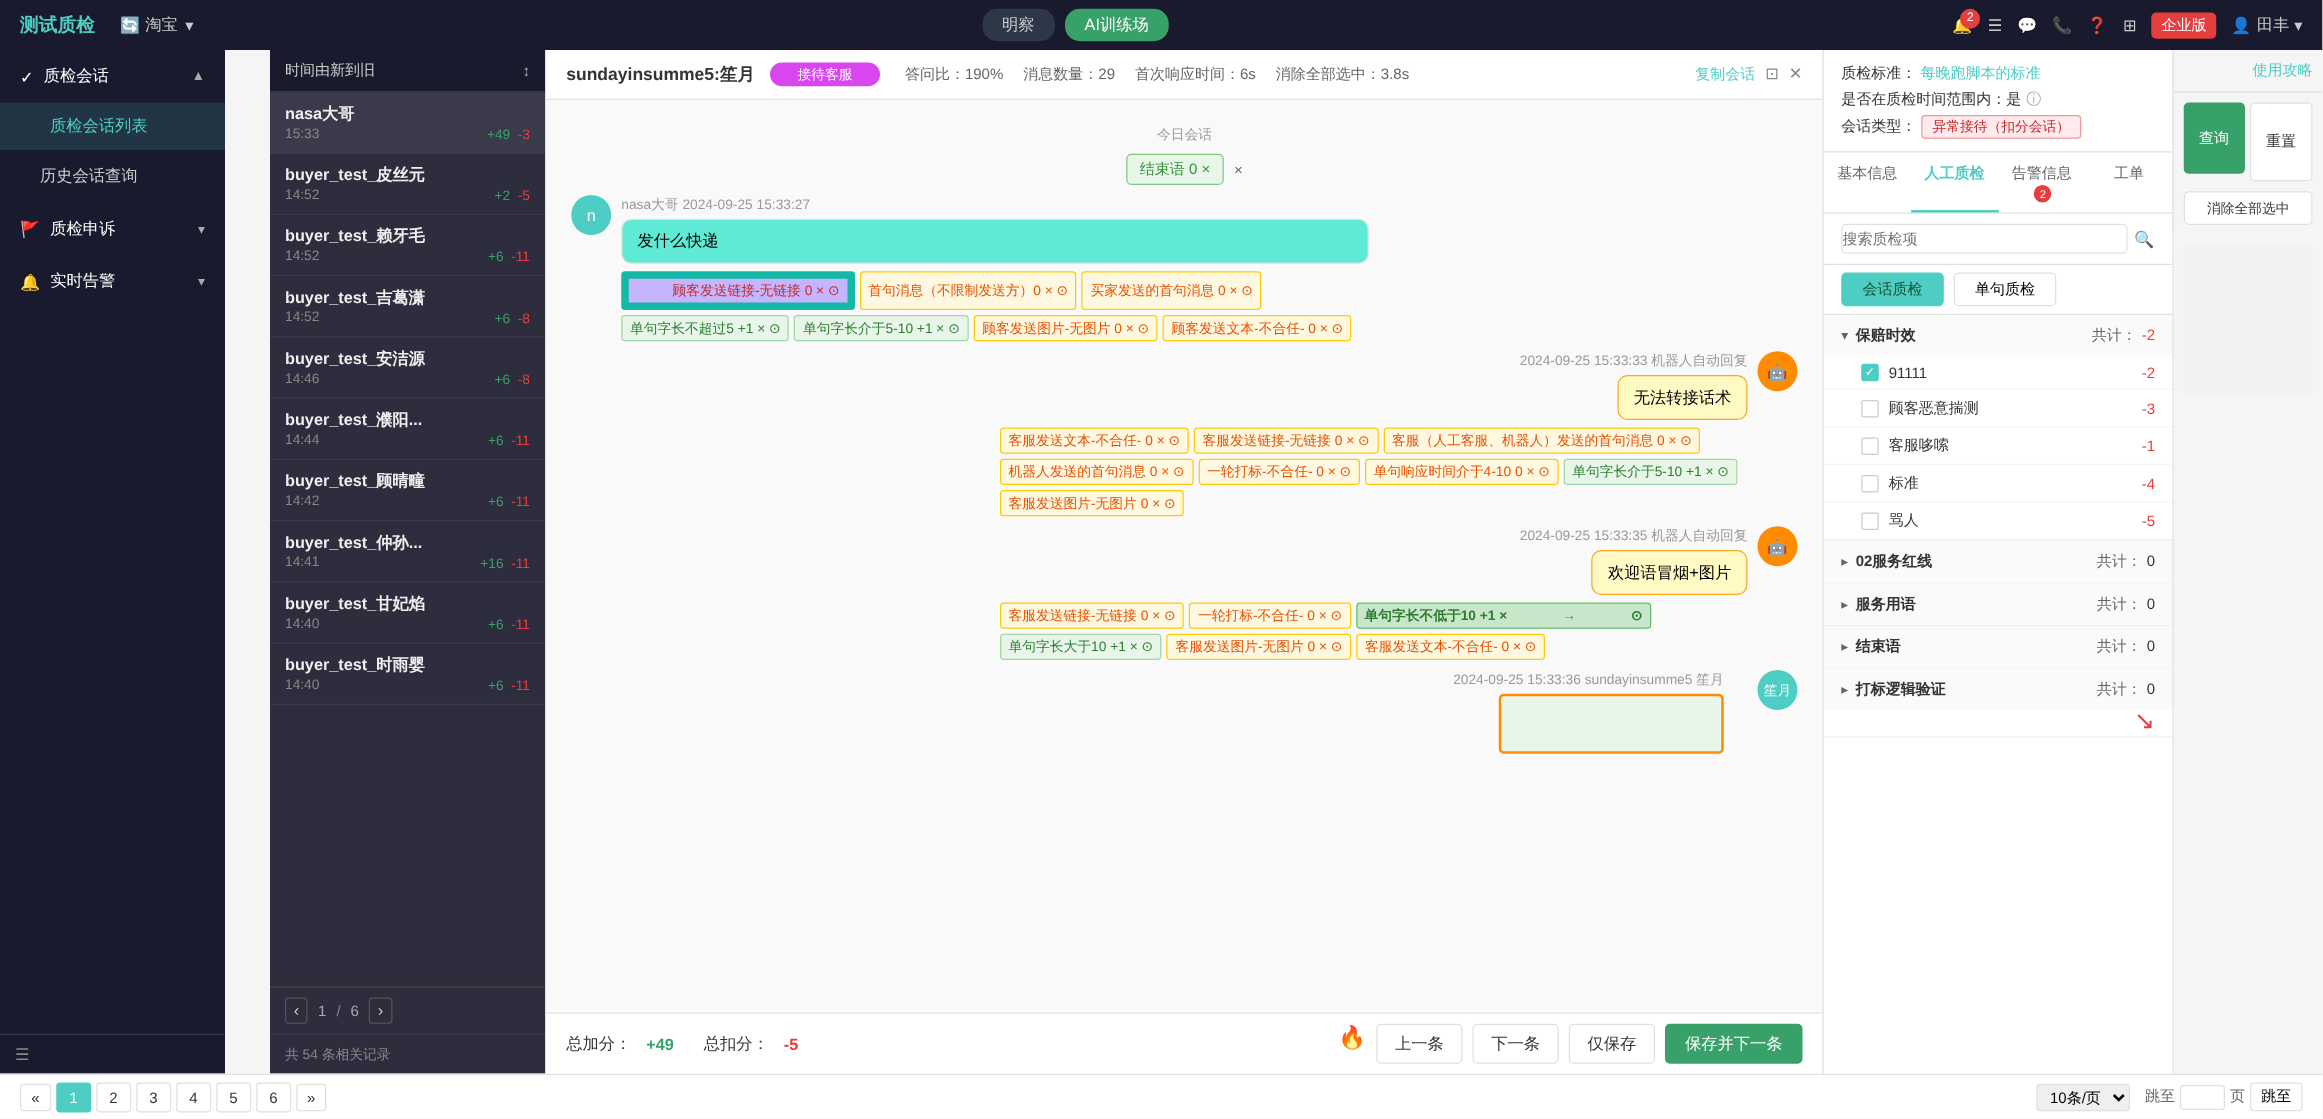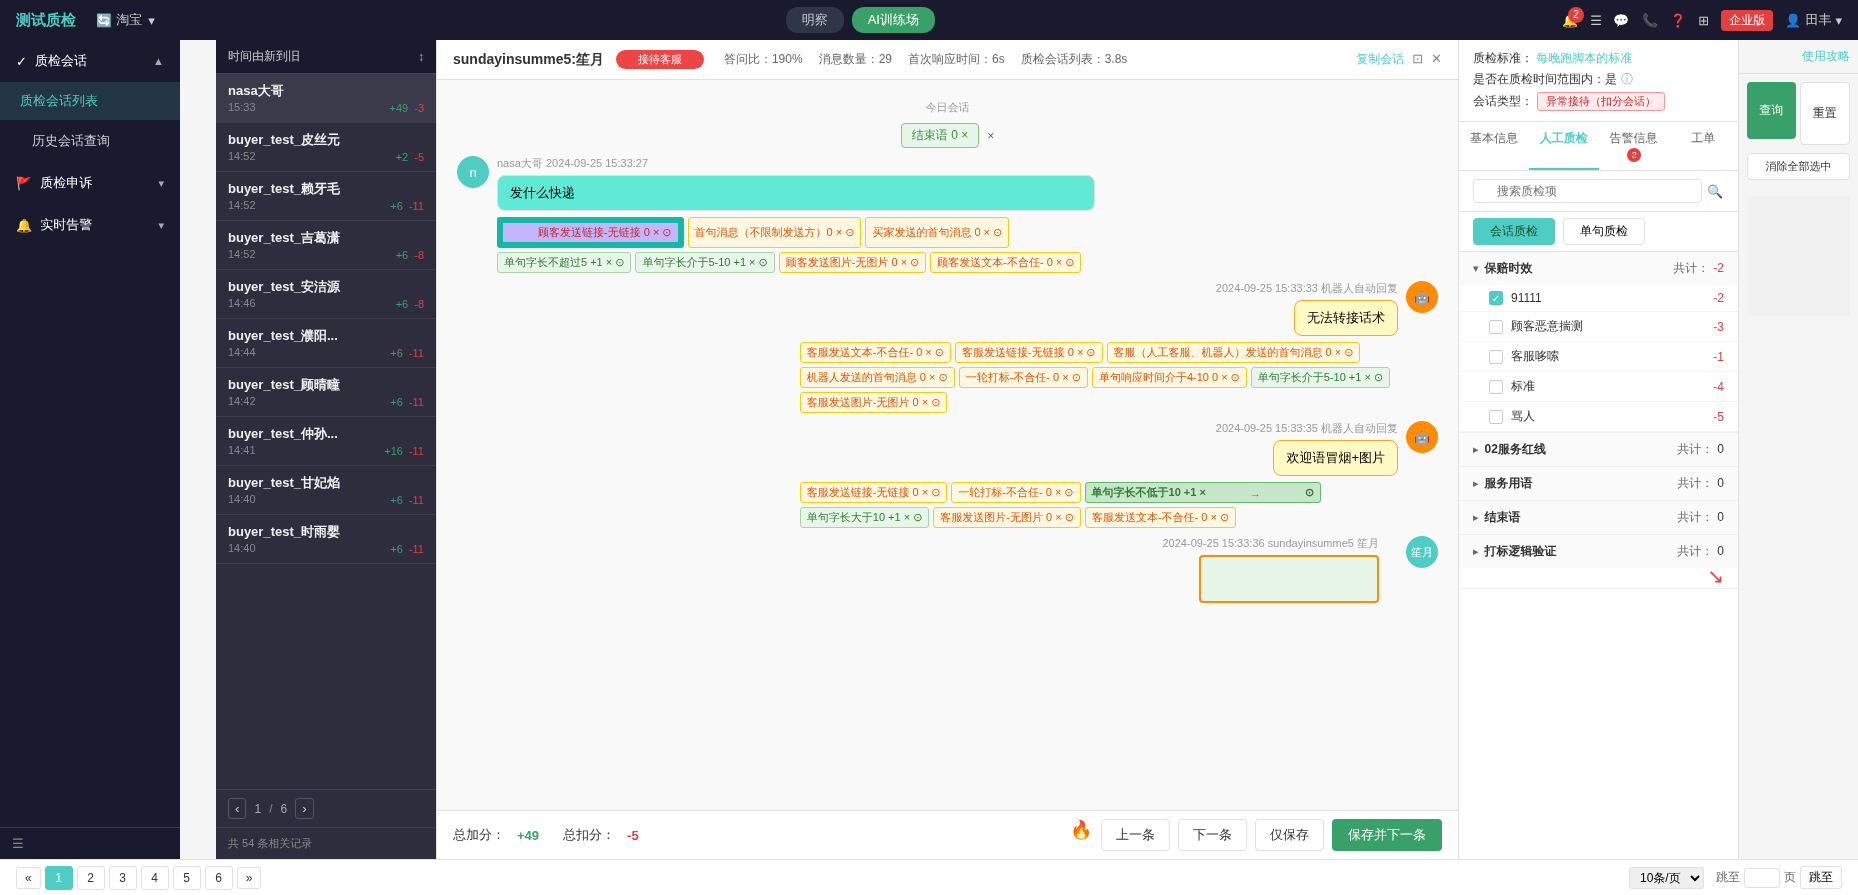--- a/index.html
+++ b/index.html
@@ -19,21 +19,21 @@
     .badge { background: #e53e3e; color: white; border-radius: 50%; width: 16px; height: 16px; font-size: 10px; display: flex; align-items: center; justify-content: center; position: absolute; top: -6px; right: -6px; }
     .enterprise-btn { background: #e53e3e; color: white; padding: 2px 8px; border-radius: 4px; font-size: 12px; }
     .user-btn { display: flex; align-items: center; color: #ccc; gap: 4px; }
 
     
     .main-container { display: flex; flex: 1; overflow: hidden; }
 
     
     .left-sidebar { width: 180px; background: #1a1a2e; color: white; display: flex; flex-direction: column; flex-shrink: 0; }
     .sidebar-item { padding: 12px 16px; display: flex; align-items: center; gap: 8px; cursor: pointer; font-size: 13px; }
-    .sidebar-item-sub { padding: 10px 16px 10px 20px; cursor: pointer; font-size: 13px; background: rgba(78,205,196,0.15); color: #4ecdc4; }
+    .sidebar-item-sub { padding: 10px 16px 10px 40px; cursor: pointer; font-size: 13px; background: rgba(78,205,196,0.15); color: #4ecdc4; }
     .expand-icon { margin-left: auto; color: #aaa; font-size: 11px; }
 
     
     .conv-list { width: 220px; background: #2d2d3d; color: white; display: flex; flex-direction: column; flex-shrink: 0; margin-left: 36px; }
     .conv-list-header { padding: 8px 12px; background: #1a1a2e; display: flex; align-items: center; justify-content: space-between; font-size: 12px; border-bottom: 1px solid #444; }
     .conv-list-header span { color: #ccc; }
     .conv-item { padding: 8px 12px; border-bottom: 1px solid #3a3a4a; cursor: pointer; }
     .conv-item-name { color: #eee; font-size: 13px; font-weight: bold; }
     .conv-item-time { color: #888; font-size: 11px; }
     .conv-item-scores { display: flex; gap: 6px; margin-top: 2px; }
@@ -41,21 +41,21 @@
     .score-neg { color: #e53e3e; font-size: 11px; }
     .conv-list-footer { padding: 8px 12px; display: flex; align-items: center; gap: 8px; margin-top: auto; border-top: 1px solid #444; }
     .conv-list-footer span { color: #aaa; font-size: 12px; }
     .page-btn { background: none; border: 1px solid #555; color: #ccc; padding: 2px 6px; cursor: pointer; border-radius: 3px; }
     .conv-list-total { padding: 8px 12px; color: #888; font-size: 11px; border-top: 1px solid #3a3a4a; }
 
     
     .chat-area { flex: 1; background: white; display: flex; flex-direction: column; border-left: 1px solid #e0e0e0; }
     .chat-header { padding: 10px 16px; border-bottom: 1px solid #e0e0e0; display: flex; align-items: center; gap: 12px; background: white; }
     .chat-header-title { font-size: 14px; font-weight: bold; color: #333; }
-    .chat-header-tag { background: #ef4444; color: white; padding: 2px 22px; border-radius: 10px; font-size: 11px; }
+    .chat-header-tag { background: #d946ef; color: white; padding: 2px 22px; border-radius: 10px; font-size: 11px; }
     .chat-header-stats { display: flex; gap: 16px; color: #666; font-size: 12px; margin-left: 8px; }
     .chat-header-actions { margin-left: auto; display: flex; gap: 8px; }
     .copy-btn { color: #4ecdc4; font-size: 12px; cursor: pointer; }
 
     .chat-messages { flex: 1; overflow-y: auto; padding: 12px; background: #f9f9f9; }
     .date-divider { text-align: center; color: #999; font-size: 11px; margin: 8px 0; }
     .quality-result-bar { display: flex; align-items: center; justify-content: center; margin: 6px 0; }
     .end-badge { background: #e8f5e9; border: 1px solid #81c784; color: #388e3c; padding: 3px 10px; border-radius: 4px; font-size: 12px; margin-right: 8px; }
 
     .msg-row { display: flex; margin: 8px 0; }
@@ -93,21 +93,21 @@
     .quality-time { font-size: 12px; color: #333; margin-bottom: 4px; display: flex; align-items: center; gap: 4px; }
     .quality-type { font-size: 12px; color: #333; display: flex; align-items: center; gap: 4px; }
     .type-badge { background: #ffebee; border: 1px solid #ef9a9a; color: #c62828; padding: 1px 8px; border-radius: 3px; font-size: 11px; }
 
     .right-panel-tabs { display: flex; border-bottom: 1px solid #e0e0e0; }
     .rp-tab { flex: 1; text-align: center; padding: 8px; font-size: 12px; cursor: pointer; color: #666; }
     .rp-tab.active { color: #4ecdc4; border-bottom: 2px solid #4ecdc4; font-weight: bold; }
     .rp-tab-badge { background: #e53e3e; color: white; border-radius: 50%; width: 14px; height: 14px; font-size: 9px; display: inline-flex; align-items: center; justify-content: center; margin-left: 2px; }
 
     .right-panel-search { padding: 8px 14px; border-bottom: 1px solid #e0e0e0; display: flex; align-items: center; gap: 6px; }
-    .right-panel-search input { flex: 1; border: 1px solid #e0e0e0; border-radius: 4px; padding: 4px 23px; font-size: 12px; outline: none; }
+    .right-panel-search input { flex: 1; border: 1px solid #e0e0e0; border-radius: 4px; padding: 4px 0; font-size: 12px; outline: none; }
 
     .quality-type-tabs { display: flex; padding: 6px 14px; gap: 8px; border-bottom: 1px solid #e0e0e0; }
     .qt-tab { padding: 4px 16px; border: 1px solid #e0e0e0; border-radius: 4px; font-size: 12px; cursor: pointer; }
     .qt-tab.active { background: #4ecdc4; color: #14532d; border-color: #4ecdc4; }
 
     .quality-list { flex: 1; overflow-y: auto; }
     .quality-section { border-bottom: 1px solid #f0f0f0; }
     .quality-section-header { display: flex; align-items: center; padding: 8px 14px; background: #fafafa; cursor: pointer; }
     .section-arrow { color: #666; margin-right: 6px; font-size: 11px; }
     .section-name { flex: 1; font-size: 12px; color: #333; font-weight: bold; }
@@ -317,21 +317,21 @@
 
   <div class="chat-area">
 
     <div class="chat-header">
       <span class="chat-header-title">sundayinsumme5:笙月</span>
       <span class="chat-header-tag">接待客服</span>
       <div class="chat-header-stats">
         <span>答问比：190%</span>
         <span>消息数量：29</span>
         <span>首次响应时间：6s</span>
-        <span>质检会话列表：3.8s</span>
+        <span>消除全部选中：3.8s</span>
       </div>
       <div class="chat-header-actions">
         <span class="copy-btn">复制会话</span>
         <span style="color:#888;cursor:pointer;">⊡</span>
         <span style="color:#888;cursor:pointer;">✕</span>
       </div>
     </div>
 
     <div class="chat-messages">
       <div class="date-divider">今日会话</div>

